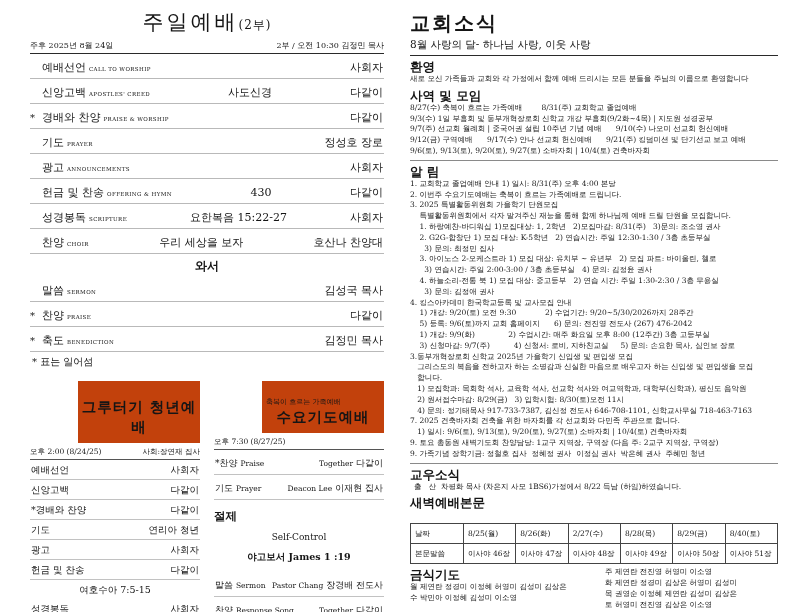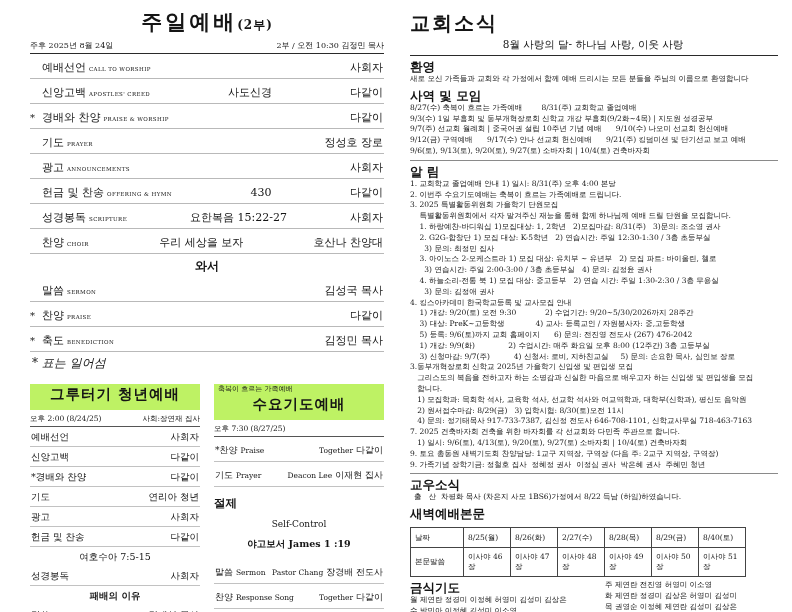--- a/index.html
+++ b/index.html
@@ -7,63 +7,63 @@
     width:792px; height:612px; overflow:hidden;
     background:#ffffff; color:#151515;
     font-family:"DejaVu Serif","Liberation Serif",serif;
   }
   .page { display:flex; width:792px; height:612px; box-sizing:border-box; }
   .col { box-sizing:border-box; }
   .col-left  { width:396px; padding:8px 12px 0 30px; }
   .col-right { width:396px; padding:10px 14px 0 14px; }
 
   
-  .svc-title { text-align:center; font-weight:bold; font-size:21px; letter-spacing:3px; }
+  .svc-title { text-align:center; font-weight:normal; font-size:21px; letter-spacing:3px; }
   .svc-title .part { font-size:12px; letter-spacing:1px; }
   .date-row { display:flex; justify-content:space-between; align-items:flex-end;
     font-size:8px; border-bottom:1.6px solid #2a2a2a; padding-bottom:2px; margin-top:4px; }
   .wrow { display:flex; align-items:baseline; border-bottom:1px solid #b9b9b9;
     padding:6px 1px 3px 12px; font-size:11px; }
   .star { display:inline-block; width:12px; margin-left:-12px; font-size:10px; }
   .wlabel { white-space:nowrap; }
   .wsub { font-size:5.5px; letter-spacing:0.4px; margin-left:3px; }
   .wcenter { flex:1; text-align:center; font-size:11px; }
   .wright { white-space:nowrap; }
   .sermon-line { text-align:center; font-weight:bold; font-size:12px; padding:4px 0 2px; }
-  .svc-note { font-size:12px; padding:3px 0 0 2px;font-style:italic; }
+  .svc-note { font-size:10px; padding:3px 0 0 2px; }
 
   
   .boxes { display:flex; gap:14px; margin-top:12px; }
   .box { width:170px; }
-  .box-head { background:#bef264; text-align:center; padding:0 2px 6px; }
+  .box-head { background:#c2410c; text-align:center; padding:16px 2px 6px;margin-left:48px; }
   .box-head .tagline { display:block; text-align:left; font-weight:normal; font-size:7px; padding-left:2px; }
   .box-head .btitle { font-weight:bold; font-size:14.5px; letter-spacing:1px; }
   .box-time { display:flex; justify-content:space-between; font-size:7.5px;
     border-bottom:1px solid #555; padding:4px 0 2px; }
   .brow { display:flex; justify-content:space-between; align-items:baseline;
     font-size:9.5px; border-bottom:1px solid #c2c2c2; padding:4px 1px 2px; }
   .bcenter { text-align:center; font-size:9.5px; padding:4px 0 2px; }
   .bcenter.bold { font-weight:bold; }
   .wedrow { display:flex; justify-content:space-between; align-items:baseline;
     font-size:9px; border-bottom:1px solid #c2c2c2; padding:7px 1px 4px; }
   .wed-en { font-size:7.5px; }
   .wed-c1 { font-weight:bold; font-size:11.5px; padding:9px 0 3px; }
   .wed-c2 { text-align:center; font-size:9px; padding:5px 0 3px; }
   .wed-c3 { text-align:center; font-weight:bold; font-size:9.5px; padding:6px 0 8px; }
 
   
   .news-title { font-weight:bold; font-size:20px; letter-spacing:2px; }
-  .news-sub { text-align:center; font-size:10.5px; padding:1px 2px 3px 0; }
+  .news-sub { text-align:left; font-size:10.5px; padding:1px 2px 3px 0; }
   .thick-rule { border-top:1.6px solid #2a2a2a; }
   .thin-rule { border-top:1px solid #8a8a8a; margin-top:3px; }
   .sec-head { font-weight:bold; font-size:12.5px; margin-top:4px; line-height:14px; }
   .ln { font-size:7.5px; line-height:10.8px; white-space:pre-wrap; }
   .member-line { padding-left:4px; }
 
-  table.dawn { border-collapse:collapse; margin-top:6px; width:336px; }
+  table.dawn { border-collapse:collapse; margin-top:13px; width:368px; }
   table.dawn th, table.dawn td { border:1px solid #444; font-weight:normal;
     font-size:7.5px; text-align:left; padding:4px 4px; height:11px; }
   table.dawn .c0 { width:44px; }
 
   .fasting { display:flex; }
   .fast-left { width:53%; }
   .fast-right { width:47%; padding-top:3px; }
 </style>
 </head>
 <body>
@@ -260,32 +260,31 @@
     <div class="ln">    특별활동위원회에서 각자 맡겨주신 재능을 통해 함께 하나님께 예배 드릴 단원을 모집합니다.</div>
     <div class="ln">    1. 하랑예찬-바디워십 1)모집대상: 1, 2학년   2)모집마감: 8/31(주)   3)문의: 조소영 권사</div>
     <div class="ln">    2. G2G-합창단 1) 모집 대상: K-5학년   2) 연습시간: 주일 12:30-1:30 / 3층 초등부실</div>
     <div class="ln">      3) 문의: 최정민 집사</div>
     <div class="ln">    3. 아이노스 2-오케스트라 1) 모집 대상: 유치부 ~ 유년부   2) 모집 파트: 바이올린, 첼로</div>
     <div class="ln">      3) 연습시간: 주일 2:00-3:00 / 3층 초등부실   4) 문의: 김정윤 권사</div>
     <div class="ln">    4. 하늘소리-전통 북 1) 모집 대상: 중고등부   2) 연습 시간: 주일 1:30-2:30 / 3층 무용실</div>
     <div class="ln">      3) 문의: 김정애 권사</div>
     <div class="ln">4. 킹스아카데미 한국학교등록 및 교사모집 안내</div>
     <div class="ln">    1) 개강: 9/20(토) 오전 9:30            2) 수업기간: 9/20~5/30/2026까지 28주간</div>
-    <div class="ln">    3) 대상: PreK~고등학생             4) 교사: 등록교인 / 자원봉사자: 중,고등학생</div>
     <div class="ln">    5) 등록: 9/6(토)까지 교회 홈페이지      6) 문의: 전진영 전도사 (267) 476-2042</div>
     <div class="ln">    1) 개강: 9/9(화)              2) 수업시간: 매주 화요일 오후 8:00 (12주간) 3층 고등부실</div>
     <div class="ln">    3) 신청마감: 9/7(주)          4) 신청서: 로비, 지하친교실     5) 문의: 손요한 목사, 심인보 장로</div>
     <div class="ln">3.동부개혁장로회 신학교 2025년 가을학기 신입생 및 편입생 모집</div>
     <div class="ln">   그리스도의 복음을 전하고자 하는 소명감과 신실한 마음으로 배우고자 하는 신입생 및 편입생을 모집</div>
     <div class="ln">   합니다.</div>
     <div class="ln">   1) 모집학과: 목회학 석사, 교육학 석사, 선교학 석사와 여교역학과, 대학부(신학과), 평신도 음악원</div>
     <div class="ln">   2) 원서접수마감: 8/29(금)   3) 입학시험: 8/30(토)오전 11시</div>
     <div class="ln">   4) 문의: 정기태목사 917-733-7387, 김신정 전도사 646-708-1101, 신학교사무실 718-463-7163</div>
     <div class="ln">7. 2025 건축바자회 건축을 위한 바자회를 각 선교회와 다민족 주관으로 합니다.</div>
-    <div class="ln">   1) 일시: 9/6(토), 4/13(토), 9/20(토), 9/27(토) 소바자회 | 10/4(토) 건축바자회</div>
+    <div class="ln">   1) 일시: 9/6(토), 9/13(토), 9/20(토), 9/27(토) 소바자회 | 10/4(토) 건축바자회</div>
     <div class="ln">9. 토요 총동원 새벽기도회 찬양담당: 1교구 지역장, 구역장 (다음 주: 2교구 지역장, 구역장)</div>
     <div class="ln">9. 가족기념 장학기금: 정철호 집사  정혜정 권사  이정심 권사  박은혜 권사  주혜민 청년</div>
 
     <div class="thin-rule"></div>
     <div class="sec-head">교우소식</div>
     <div class="ln member-line">출   산  차평화 목사 (차은지 사모 1BS6)가정에서 8/22 득남 (하임)하였습니다.</div>
 
     <div class="sec-head">새벽예배본문</div>
     <table class="dawn">
       <tbody>

